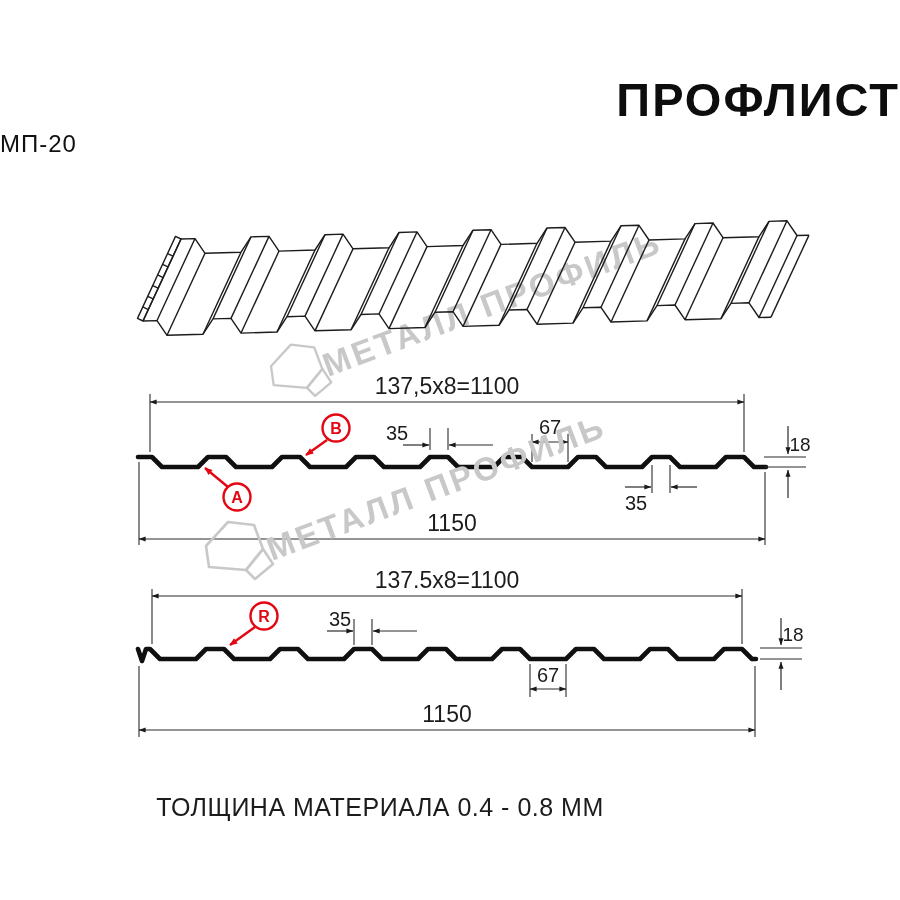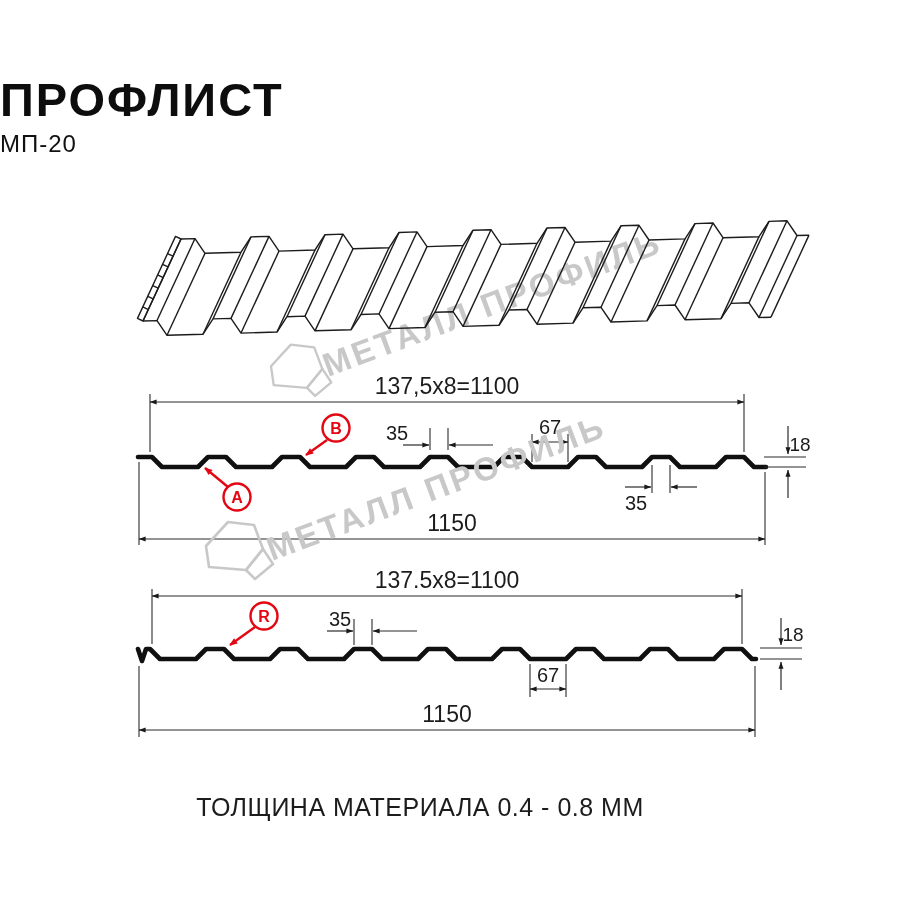--- a/index.html
+++ b/index.html
@@ -1,23 +1,23 @@
 <!DOCTYPE html>
 <html><head>
 <meta charset="utf-8">
 <style>
   html,body{margin:0;padding:0;background:#ffffff;}
   .page{position:relative;width:900px;height:900px;background:#fff;overflow:hidden;
         font-family:"Liberation Sans",sans-serif;}
-  .title{position:absolute;left:0;top:72px;width:900px;text-align:left;
+  .title{position:absolute;left:0;top:72px;width:900px;text-align:right;
          font-size:47px;font-weight:bold;letter-spacing:2px;color:#0d0d0d;}
   .subtitle{position:absolute;left:0;top:130px;width:900px;text-align:left;
          font-size:24px;font-weight:500;letter-spacing:1px;color:#111;}
   .note{position:absolute;left:0;top:793px;width:760px;text-align:center;
-         font-size:25px;font-weight:500;letter-spacing:0.5px;color:#1c1c1c;margin-left:40px;}
+         font-size:25px;font-weight:500;letter-spacing:0.5px;color:#1c1c1c;}
   svg{position:absolute;left:0;top:0;}
   .wire{stroke:#1c1c1c;stroke-width:1.4;fill:none;stroke-linejoin:round;}
   .thick{stroke:#101010;stroke-width:4.6;fill:none;stroke-linejoin:round;stroke-linecap:round;}
   .dimline{stroke:#2b2b2b;stroke-width:1.2;fill:none;}
   .extline{stroke:#2b2b2b;stroke-width:1.1;fill:none;}
   .dim{font-family:"Liberation Sans",sans-serif;font-size:20px;fill:#1c1c1c;text-anchor:middle;}
   .dimbig{font-size:23px;}
   .dimsmall{font-size:19px;}
   .red{stroke:#e30613;fill:none;stroke-width:2.4;}
   .redletter{font-family:"Liberation Sans",sans-serif;font-size:16px;font-weight:bold;

